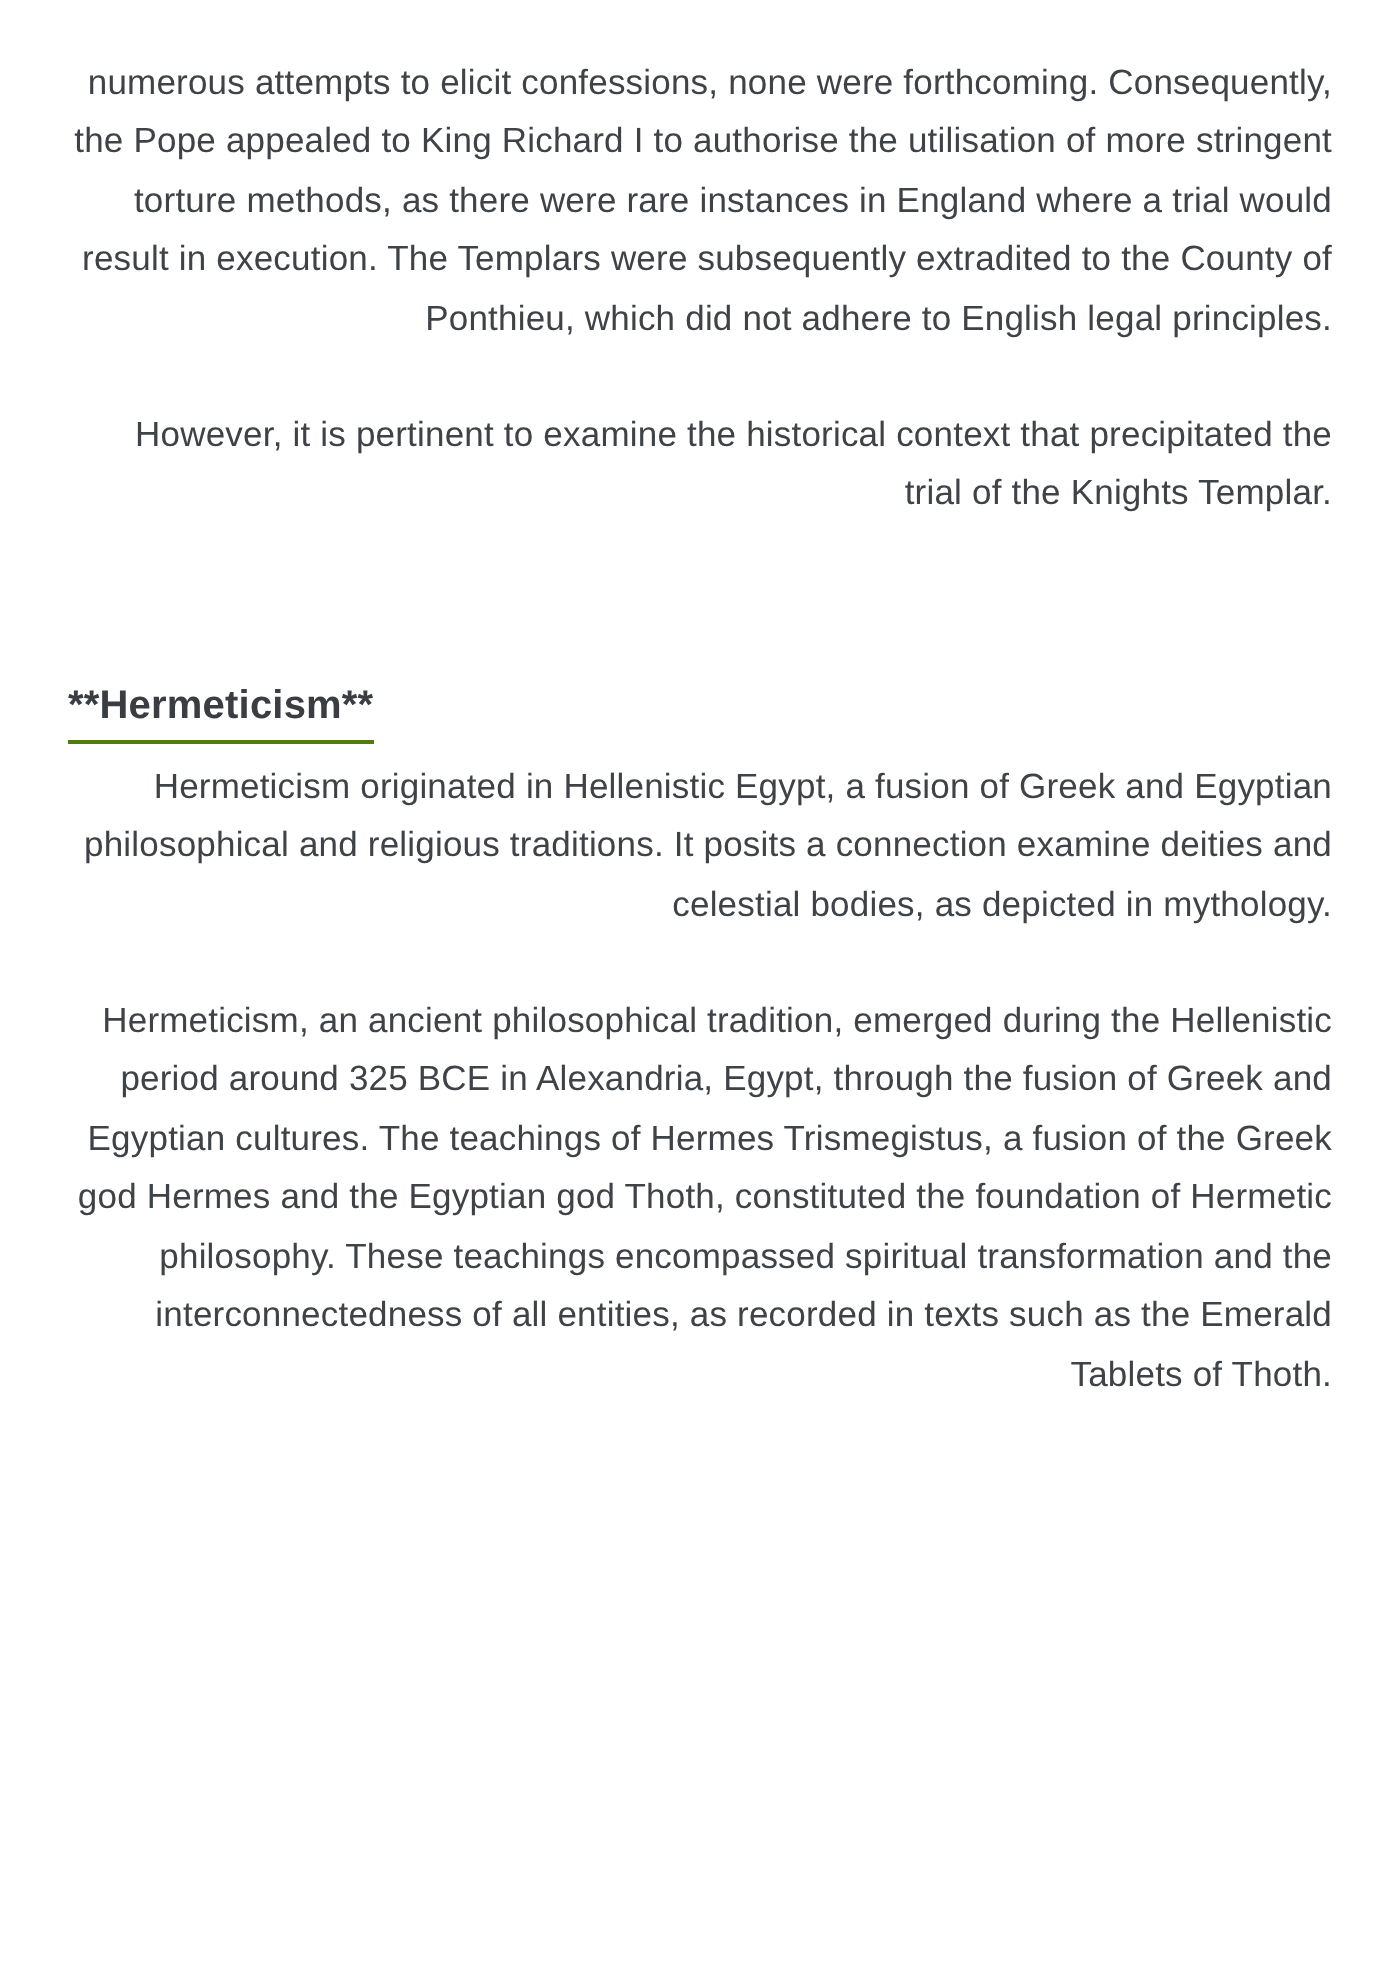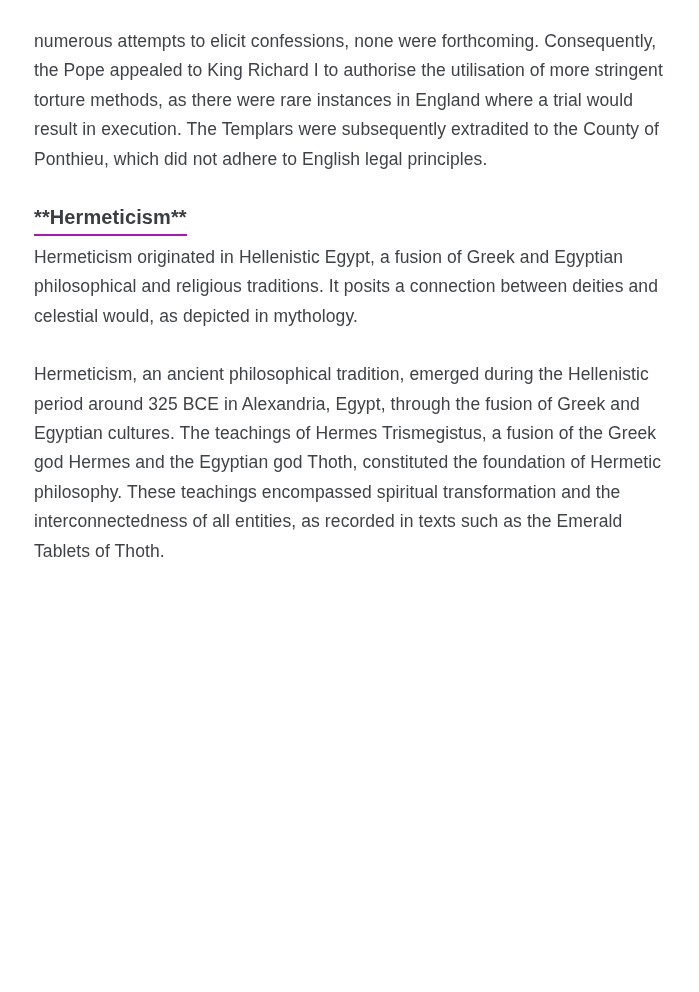--- a/index.html
+++ b/index.html
@@ -17,43 +17,46 @@
     box-sizing: border-box;
     width: 699px;
     padding: 27px 33px 0 34px;
     color: #3f4347;
     font-size: 17.5px;
     line-height: 29.4px;
     letter-spacing: 0.1px;
   }
   .doc p {
     margin: 0 0 29px 0;
+    text-align: right;
   }
   .doc h2 {
     margin: 0 0 7px 0;
     font-size: 20px;
     font-weight: 700;
     line-height: 29px;
     color: #3a3e42;
   }
   .doc h2 .underlined {
     display: inline-block;
-    border-bottom: 2px solid #a21caf;
+    border-bottom: 2px solid #4d7c0f;
     padding-bottom: 2px;
+    margin-top: 48px;
   }
 </style>
 </head>
 <body>
 
 <div class="doc">
 
   <p>numerous attempts to elicit confessions, none were forthcoming. Consequently, the Pope appealed to King Richard I to authorise the utilisation of more stringent torture methods, as there were rare instances in England where a trial would result in execution. The Templars were subsequently extradited to the County of Ponthieu, which did not adhere to English legal principles.</p>
 
 
+  <p>However, it is pertinent to examine the historical context that precipitated the trial of the Knights Templar.</p>
 
   <h2><span class="underlined">**Hermeticism**</span></h2>
 
-  <p>Hermeticism originated in Hellenistic Egypt, a fusion of Greek and Egyptian philosophical and religious traditions. It posits a connection between deities and celestial would, as depicted in mythology.</p>
+  <p>Hermeticism originated in Hellenistic Egypt, a fusion of Greek and Egyptian philosophical and religious traditions. It posits a connection examine deities and celestial bodies, as depicted in mythology.</p>
 
   <p>Hermeticism, an ancient philosophical tradition, emerged during the Hellenistic period around 325 BCE in Alexandria, Egypt, through the fusion of Greek and Egyptian cultures. The teachings of Hermes Trismegistus, a fusion of the Greek god Hermes and the Egyptian god Thoth, constituted the foundation of Hermetic philosophy. These teachings encompassed spiritual transformation and the interconnectedness of all entities, as recorded in texts such as the Emerald Tablets of Thoth.</p>
 
 
 </div>
 
 </body></html>

